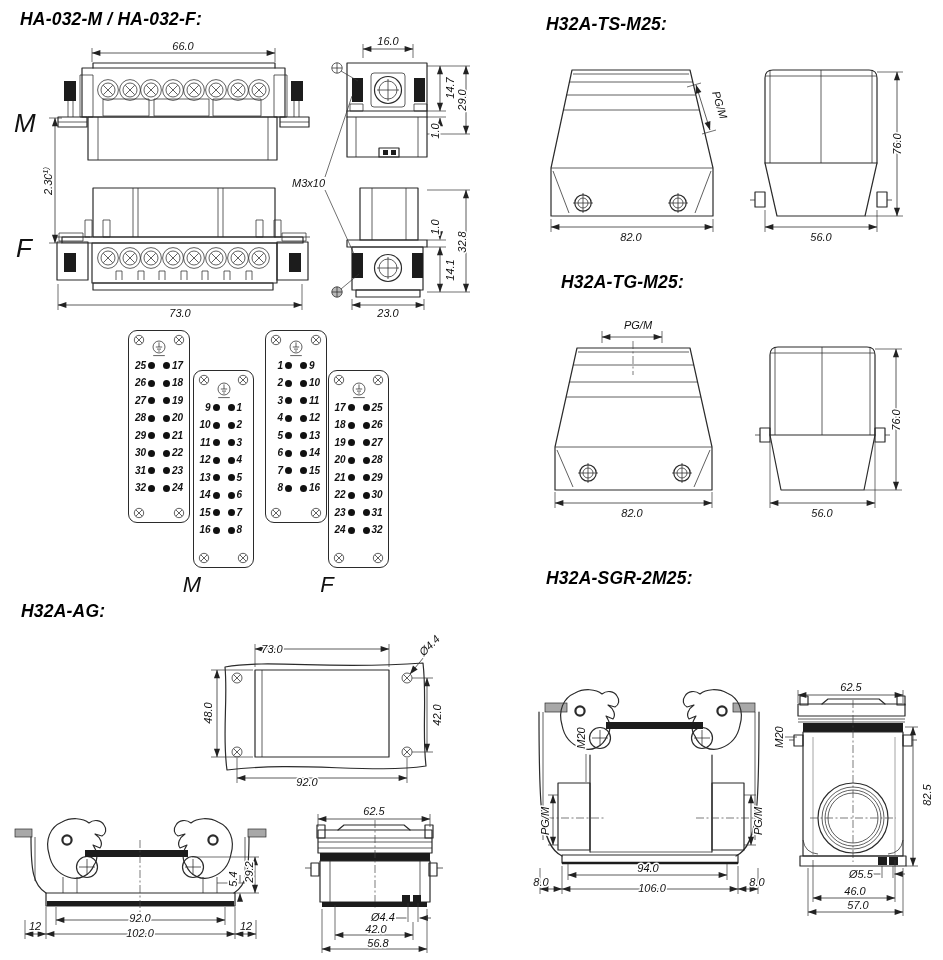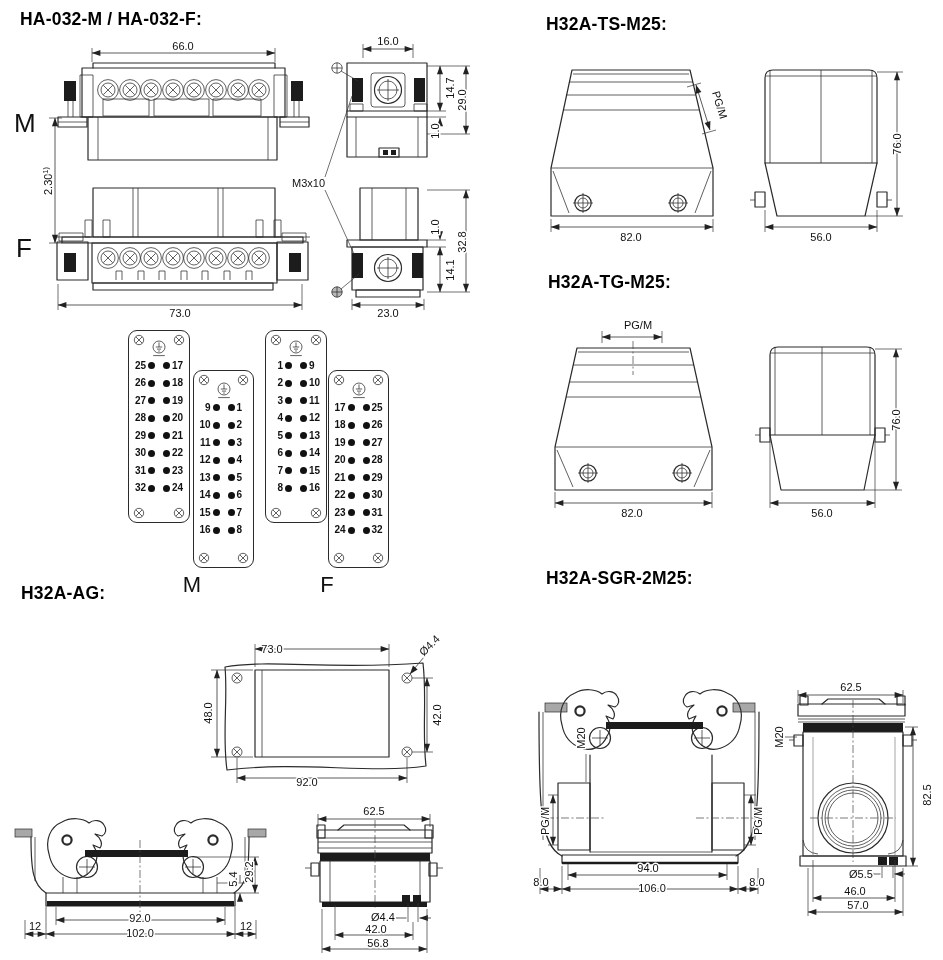--- a/index.html
+++ b/index.html
@@ -1,17 +1,17 @@
 <!DOCTYPE html>
 <html><head>
 <meta charset="utf-8">
 <style>
   html,body { margin:0; padding:0; background:#fff; }
   #canvas { position:relative; width:943px; height:960px; background:#ffffff; overflow:hidden;
-            font-family:"Liberation Sans","DejaVu Sans",sans-serif; }
+            font-family:"Liberation Sans","DejaVu Sans",sans-serif;font-style:italic; }
   .sec-title { position:absolute; font-weight:bold; font-size:17.5px; color:#000; letter-spacing:.2px; white-space:nowrap; }
   svg.draw { position:absolute; left:0; top:0; }
 
   
   .ln { fill:none; stroke:#2b2b2b; stroke-width:1.2; stroke-linejoin:round; stroke-linecap:round; }
   .lt { fill:none; stroke:#2b2b2b; stroke-width:.75; stroke-linejoin:round; }
   .lg { fill:none; stroke:#9a9a9a; stroke-width:.9; }
   .blk { fill:#1c1c1c; stroke:none; }
   .gry { fill:#a8a8a8; stroke:#2b2b2b; stroke-width:.7; }
   .cl { fill:none; stroke:#444; stroke-width:.7; stroke-dasharray:8 2.5 2 2.5; }
@@ -37,22 +37,22 @@
   .pdot { width:7px; height:7px; border-radius:50%; background:#111; flex:0 0 auto; }
   .p2 { margin-left:8px; }
 </style>
 </head>
 <body>
 
 <div id="canvas">
 
   <div class="sec-title" style="left:20px;top:9px">HA-032-M / HA-032-F:</div>
   <div class="sec-title" style="left:546px;top:14px">H32A-TS-M25:</div>
-  <div class="sec-title" style="left:548px;top:272px">H32A-TG-M25:</div>
-  <div class="sec-title" style="left:21px;top:583px">H32A-AG:</div>
+  <div class="sec-title" style="left:561px;top:272px">H32A-TG-M25:</div>
+  <div class="sec-title" style="left:21px;top:601px">H32A-AG:</div>
   <div class="sec-title" style="left:546px;top:568px">H32A-SGR-2M25:</div>
 
   <svg class="draw" width="943" height="960" viewBox="0 0 943 960">
     <defs>
       <marker id="ar" viewBox="0 0 10 8" refX="9.4" refY="4" markerWidth="9.5" markerHeight="7.6" orient="auto-start-reverse" markerUnits="userSpaceOnUse">
         <path d="M0.6,0.8 L9.6,4 L0.6,7.2 Z" fill="#222"></path>
       </marker>
       <g id="term">
         <circle r="10.4" class="lt"></circle>
           <circle r="7" class="lt"></circle>

